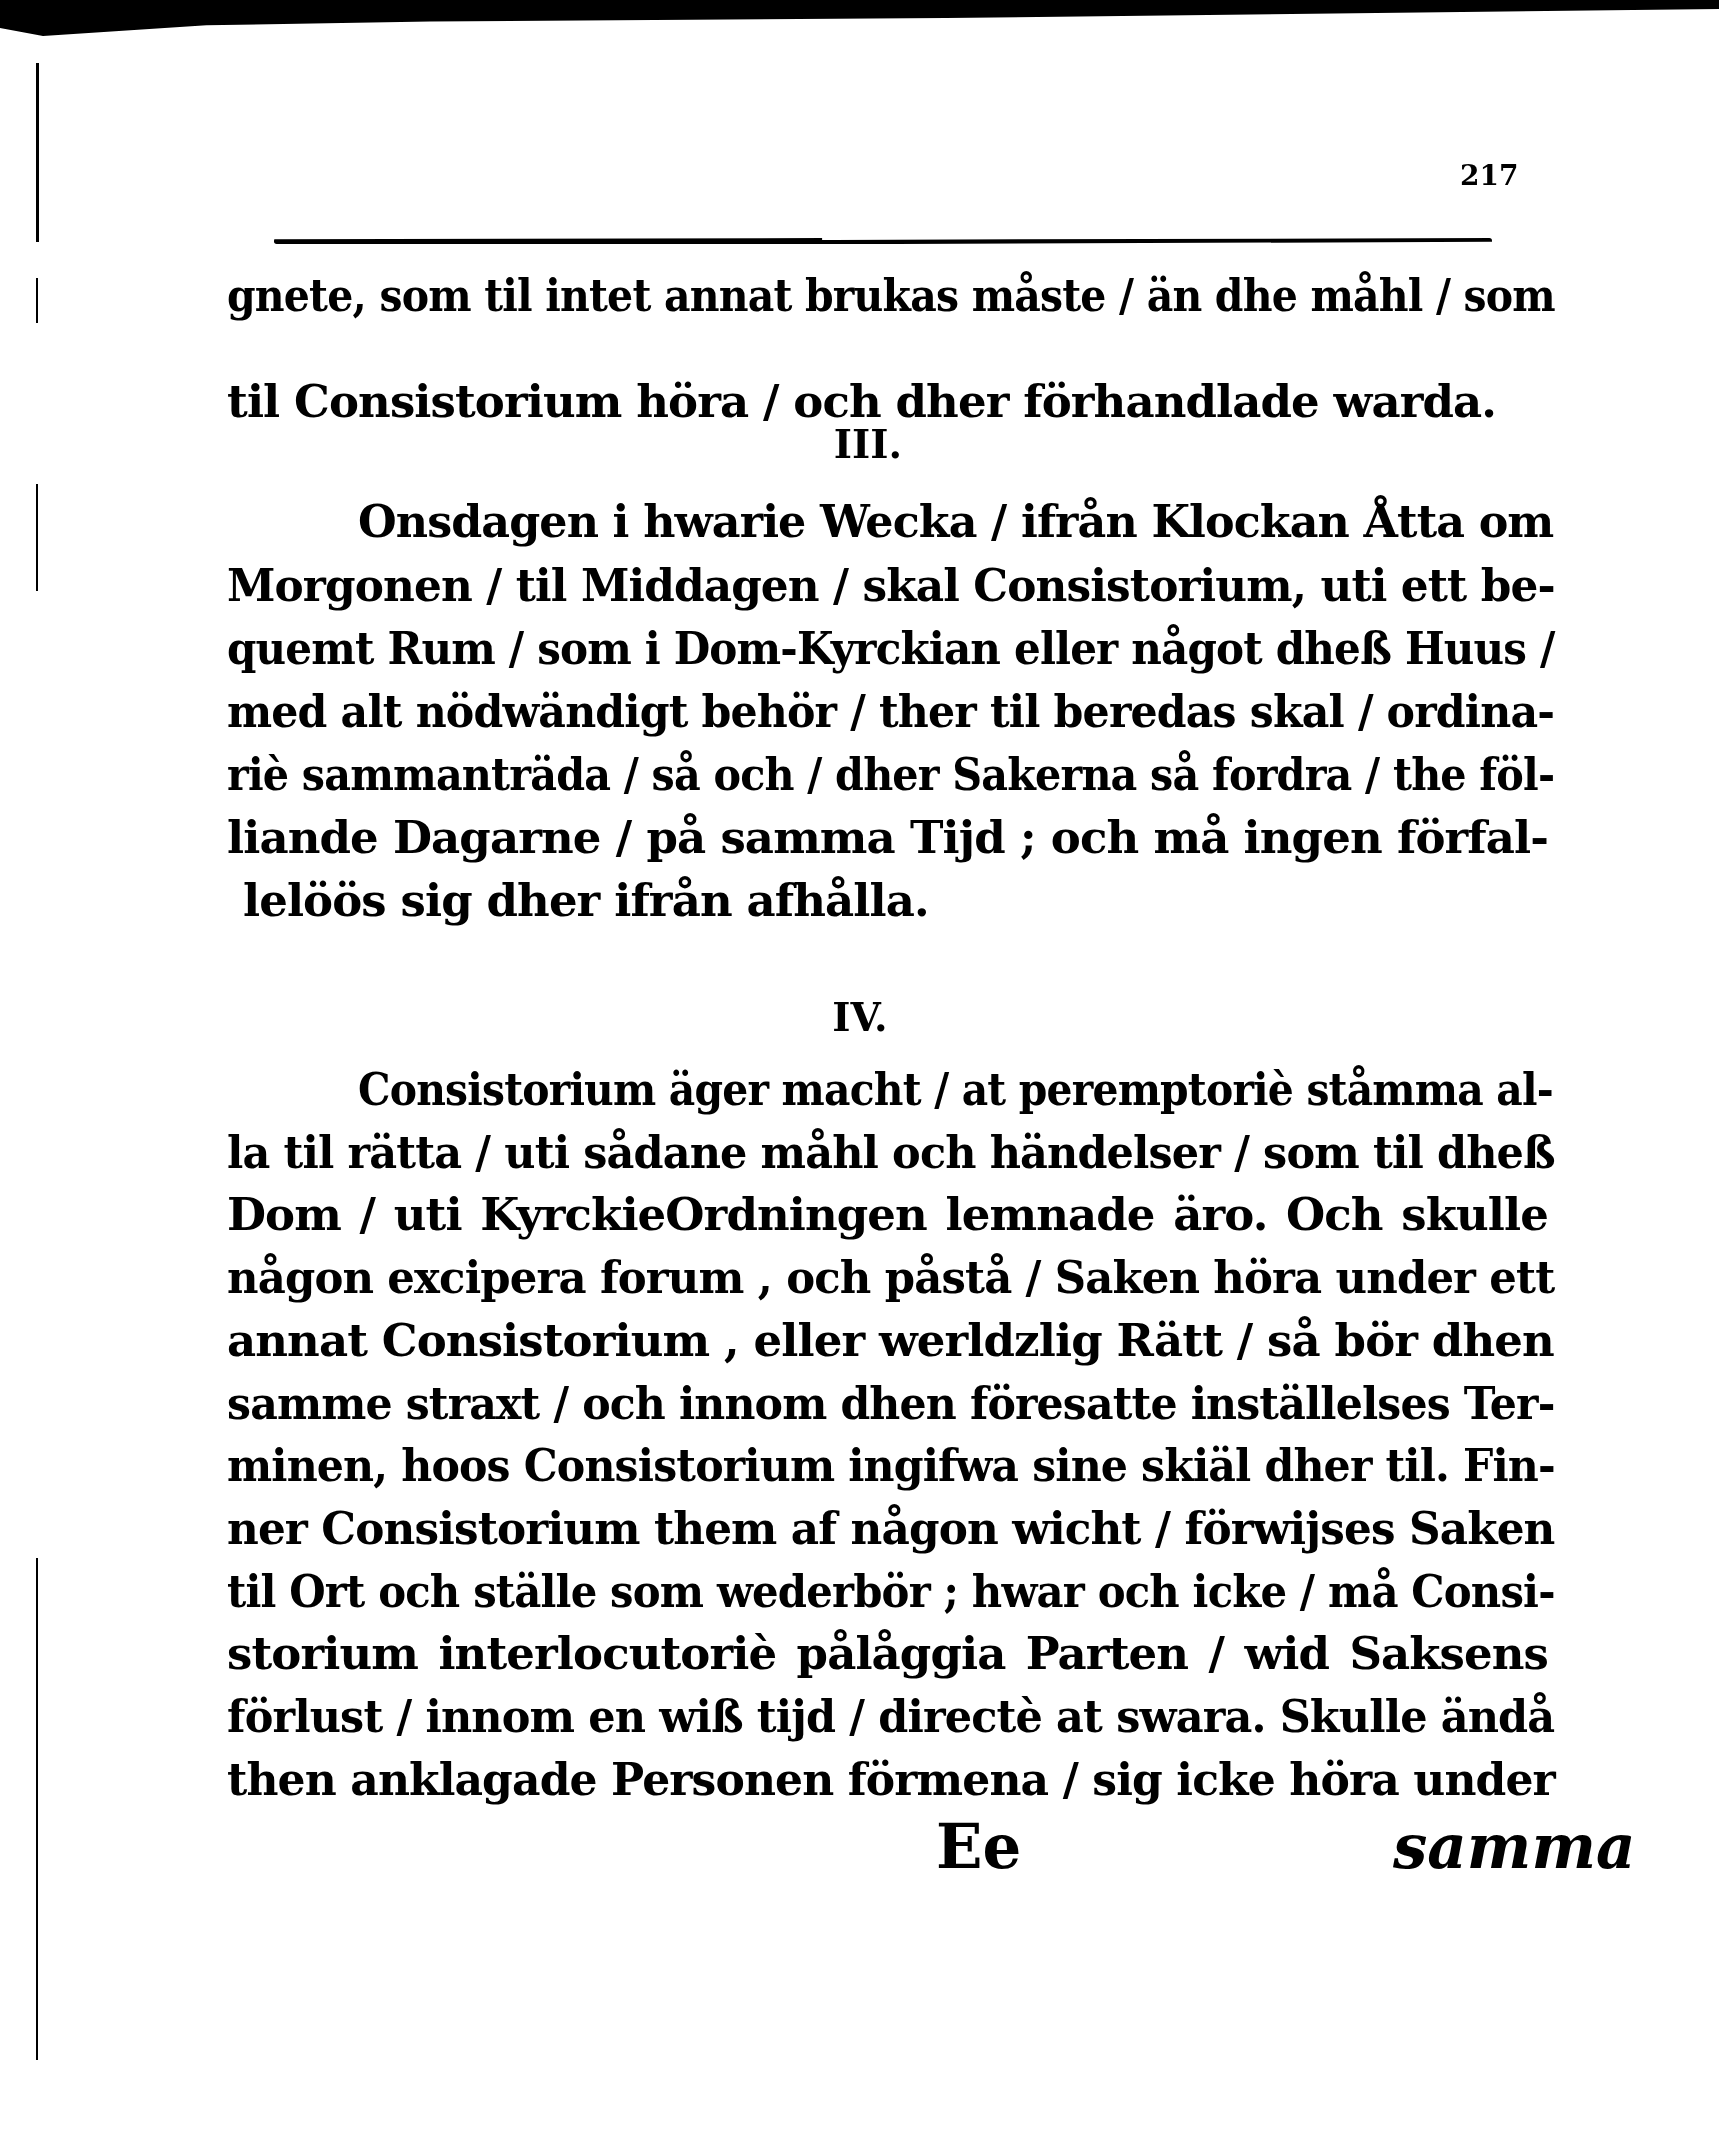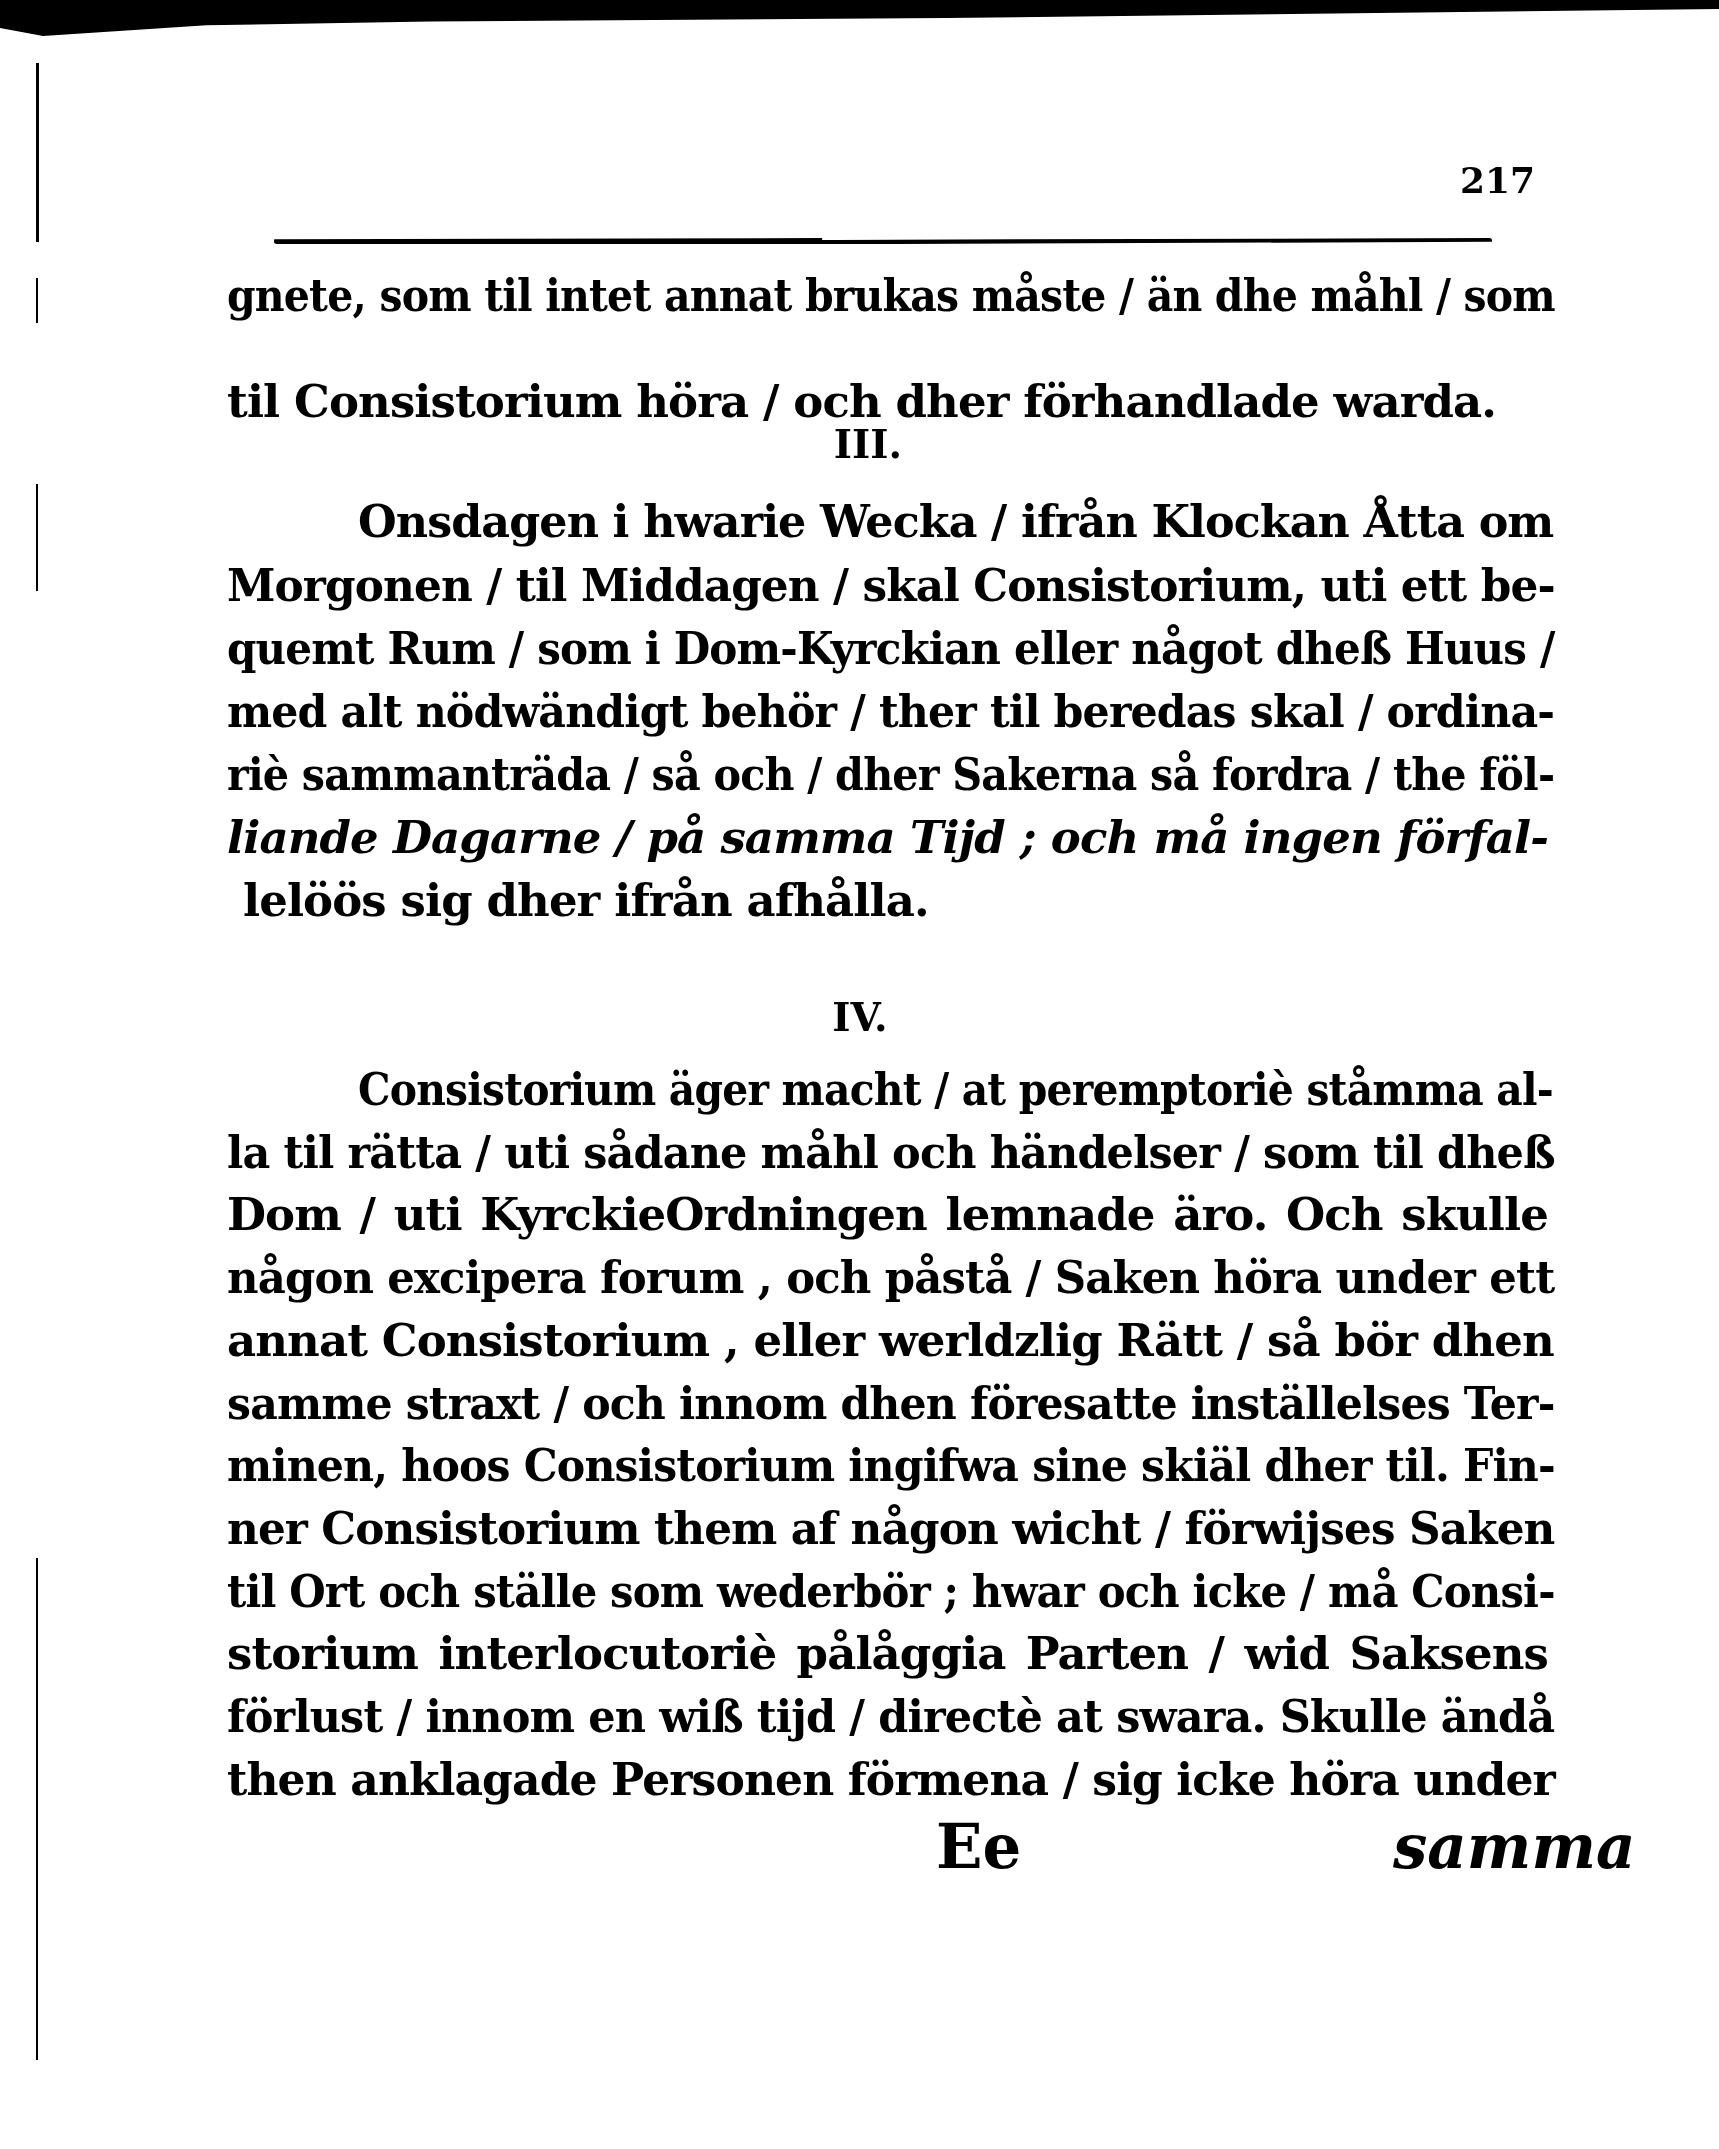--- a/index.html
+++ b/index.html
@@ -3,21 +3,21 @@
 <meta charset="utf-8">
 <style>
   html, body { margin: 0; padding: 0; background: #ffffff; }
   body { width: 1720px; height: 2149px; position: relative; overflow: hidden;
          font-family: "DejaVu Serif", "Liberation Serif", serif; color: #000; }
   .top-edge-bottom { position: absolute; left: 0; top: 0; width: 1720px; height: 36px; background: #000;
               clip-path: polygon(0 0, 100% 0, 100% 25%, 55% 50%, 25% 60%, 12% 70%, 2.5% 100%, 0 78%); }
   .left-margin-line { position: absolute; left: 36px; width: 2.7px; background: #000; }
   .running-head { position: absolute; top: 157px; left: 0; width: 1720px; height: 54px; }
   .running-title { position: absolute; left: 618px; top: 0; font-size: 39px; font-weight: bold; letter-spacing: 0.9px; }
-  .page-number { position: absolute; left: 1460px; top: 1.8px; font-size: 36px; font-weight: bold; }
+  .page-number { position: absolute; left: 1460px; top: 1.8px; font-size: 28px; font-weight: bold; }
   .head-rule { position: absolute; top: 238px; left: 274px; width: 1218px; height: 6.3px; background: #000;
                border-radius: 2.7px; clip-path: polygon(0 20%, 45% 0, 45% 100%, 0 100%, 0 20%, 46% 30%, 100% 0, 100% 60%, 46% 100%); }
   .text-line { position: absolute; left: 227px; width: 1321px; font-size: 45px; font-weight: bold;
                white-space: nowrap; line-height: 54px; text-align: justify; text-align-last: justify;
                transform-origin: left center; letter-spacing: -0.9px; }
   .indent { left: 358px; width: 1189px; }
   .last-line { text-align-last: left; }
   .section-number { position: absolute; width: 1720px; left: 0; text-align: center; font-size: 39px; font-weight: bold; }
   .catchword { position: absolute; font-size: 61px; font-weight: bold; }
 </style>
@@ -38,21 +38,21 @@
 
 <div class="text-line" style="top: 269px; transform: scaleX(0.911056); width: 1450px;">gnete, som til intet annat brukas måste / än dhe måhl / som</div>
 <div class="text-line last-line" style="top:331px;margin-top:44px;">til Consistorium höra / och dher förhandlade warda.</div>
 
 <div class="section-number" style="top:421px;padding-left:8px;">III.</div>
 <div class="text-line indent" style="top: 495px; transform: scaleX(0.985895); width: 1206px;">Onsdagen i hwarie Wecka / ifrån Klockan Åtta om</div>
 <div class="text-line" style="top: 559px; transform: scaleX(0.972314); width: 1359px;">Morgonen / til Middagen / skal Consistorium, uti ett be-</div>
 <div class="text-line" style="top: 622px; transform: scaleX(0.93532); width: 1412px;">quemt Rum / som i Dom-Kyrckian eller något dheß Huus /</div>
 <div class="text-line" style="top: 685px; transform: scaleX(0.948553); width: 1393px;">med alt nödwändigt behör / ther til beredas skal / ordina-</div>
 <div class="text-line" style="top: 748px; transform: scaleX(0.917859); width: 1439px;">riè sammanträda / så och / dher Sakerna så fordra / the föl-</div>
-<div class="text-line" style="top:811px;font-style:italic;">liande Dagarne / på samma Tijd ; och må ingen förfal-</div>
+<div class="text-line" style="top:811px;">liande Dagarne / på samma Tijd ; och må ingen förfal-</div>
 <div class="text-line last-line" style="top:874px;margin-left:16px;">lelöös sig dher ifrån afhålla.</div>
 
 <div class="section-number" style="top:994px;">IV.</div>
 <div class="text-line indent" style="top: 1063px; transform: scaleX(0.908345); width: 1309px;">Consistorium äger macht / at peremptoriè ståmma al-</div>
 <div class="text-line" style="top: 1126px; transform: scaleX(0.954693); width: 1384px;">la til rätta /  uti sådane måhl och händelser /  som til dheß</div>
 <div class="text-line" style="top:1188px;">Dom / uti KyrckieOrdningen lemnade äro.   Och skulle</div>
 <div class="text-line" style="top: 1251px; transform: scaleX(0.964052); width: 1370px;">någon excipera forum , och påstå / Saken höra under ett</div>
 <div class="text-line" style="top:1314px;">annat Consistorium , eller werldzlig Rätt /   så bör dhen</div>
 <div class="text-line" style="top: 1377px; transform: scaleX(0.947335); width: 1394px;">samme straxt /  och innom dhen föresatte inställelses Ter-</div>
 <div class="text-line" style="top: 1439px; transform: scaleX(0.947943); width: 1394px;">minen, hoos Consistorium ingifwa sine skiäl dher til.  Fin-</div>

